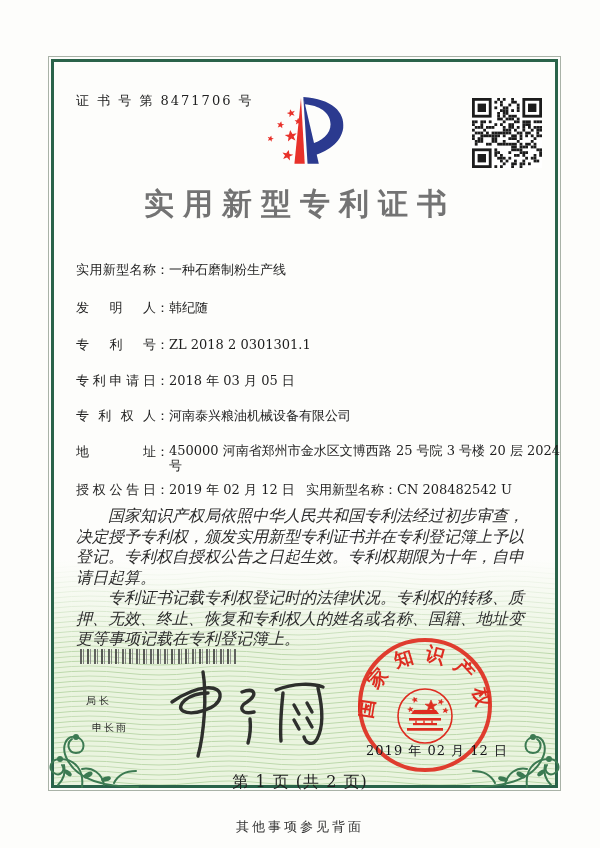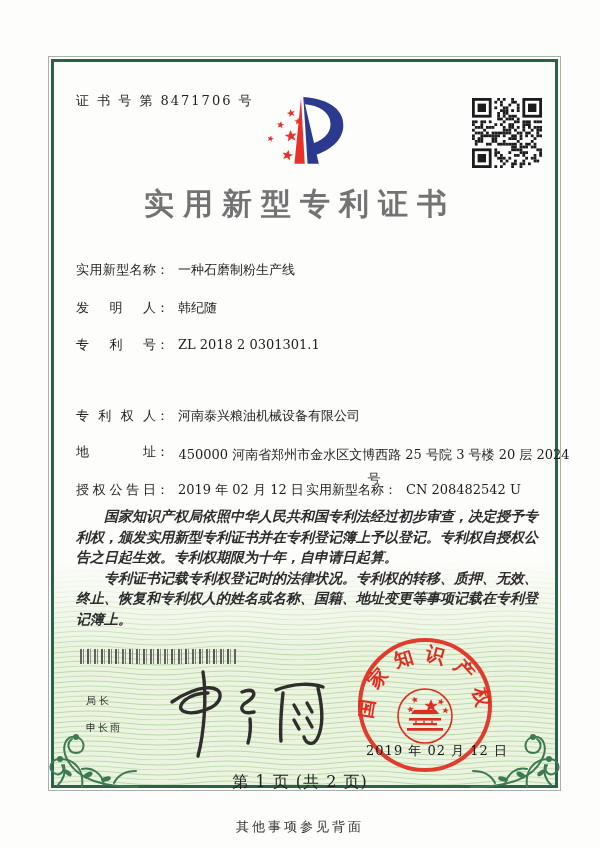--- a/index.html
+++ b/index.html
@@ -22,39 +22,39 @@
   .cert-no { position:absolute; left:76px; top:92px; font-size:13px; letter-spacing:2px; color:#222; }
   .logo { position:absolute; left:255px; top:86px; width:122px; height:86px; }
   .qr { position:absolute; left:472px; top:98px; width:70px; height:70px; }
   .title { position:absolute; left:0; right:0; top:184px; text-align:center;
            font-size:30px; font-weight:600; letter-spacing:9px; color:#737373; }
 
   
   .field-row { position:absolute; left:76px; font-size:13px; line-height:18px; white-space:nowrap; }
   .field-label { display:inline-block; width:80px; text-align:justify; text-align-last:justify; vertical-align:top; }
   .field-colon { display:inline-block; vertical-align:top; }
-  .field-value { display:inline-block; margin-left:9px; vertical-align:top;text-align:center; }
-  .field-value.wrap { white-space:normal; width:392px; line-height:24px; }
+  .field-value { display:inline-block; vertical-align:top; }
+  .field-value.wrap { white-space:normal; width:392px; line-height:15px; }
   .row-1 { top:261px; } .row-2 { top:299px; } .row-3 { top:336px; }
   .row-4 { top:372px; } .row-5 { top:407px; } .row-6 { top:443px; }
   .row-7 { top:481px; }
   .group-right { position:absolute; left:230px; top:0; white-space:nowrap; }
   .group-right .field-label { width:78px; }
 
   
   .paragraphs { position:absolute; left:76px; top:506px; width:462px;
-                font-size:14px; line-height:20.5px; font-style:italic; color:#2b2b2b;font-weight:bold; }
+                font-size:16px; line-height:20.5px; font-style:italic; color:#2b2b2b; }
   .paragraphs p { text-indent:2em; }
 
   
   .barcode { position:absolute; left:80px; top:649px; width:156px; height:15px; opacity:.85;
              background:repeating-linear-gradient(90deg,#4a4a4a 0 2px,transparent 2px 3px,#6e6e6e 3px 4px,
              transparent 4px 7px,#3d3d3d 7px 9px,transparent 9px 10px,#828282 10px 11px,transparent 11px 14px); }
   .signer { position:absolute; left:86px; top:694px; font-size:10px; letter-spacing:3px; z-index:4; }
-  .signer .name { margin-top:13px; letter-spacing:2px; }
+  .signer .name { margin-top:13px; letter-spacing:2px;margin-left:6px; }
   .signature { position:absolute; left:150px; top:662px; width:185px; height:100px; z-index:4; }
 
   .seal { position:absolute; left:358px; top:638px; width:134px; height:134px; z-index:5; }
   .seal-ring { position:absolute; inset:0; border:4px solid rgba(222,44,32,.92); border-radius:50%; }
   .seal svg { position:absolute; inset:0; }
   .seal-date { position:absolute; left:352px; top:742px; width:170px; font-size:13px; letter-spacing:1px;
                color:#15151a; z-index:6; text-align:center; }
 
   .ornament { position:absolute; width:100px; height:100px; z-index:3; }
   .ornament.bl { left:-10px; bottom:-10px; }
@@ -355,20 +355,23 @@
 
   <div class="field-row row-1">
     <span class="field-label">实用新型名称</span><span class="field-colon">：</span><span class="field-value">一种石磨制粉生产线</span>
   </div>
   <div class="field-row row-2">
     <span class="field-label">发明人</span><span class="field-colon">：</span><span class="field-value">韩纪随</span>
   </div>
   <div class="field-row row-3">
     <span class="field-label">专利号</span><span class="field-colon">：</span><span class="field-value">ZL 2018 2 0301301.1</span>
   </div>
+  <div class="field-row row-4">
+    <span class="field-label">专利申请日</span><span class="field-colon">：</span><span class="field-value">2018 年 03 月 05 日</span>
+  </div>
   <div class="field-row row-5">
     <span class="field-label">专利权人</span><span class="field-colon">：</span><span class="field-value">河南泰兴粮油机械设备有限公司</span>
   </div>
   <div class="field-row row-6">
     <span class="field-label">地址</span><span class="field-colon">：</span><span class="field-value wrap">450000  河南省郑州市金水区文博西路 25 号院 3 号楼 20 层 2024 号</span>
   </div>
   <div class="field-row row-7">
     <span class="field-label">授权公告日</span><span class="field-colon">：</span><span class="field-value">2019 年 02 月 12 日</span>
     <span class="group-right">
       <span class="field-label">实用新型名称</span><span class="field-colon">：</span><span class="field-value">CN 208482542 U</span>

